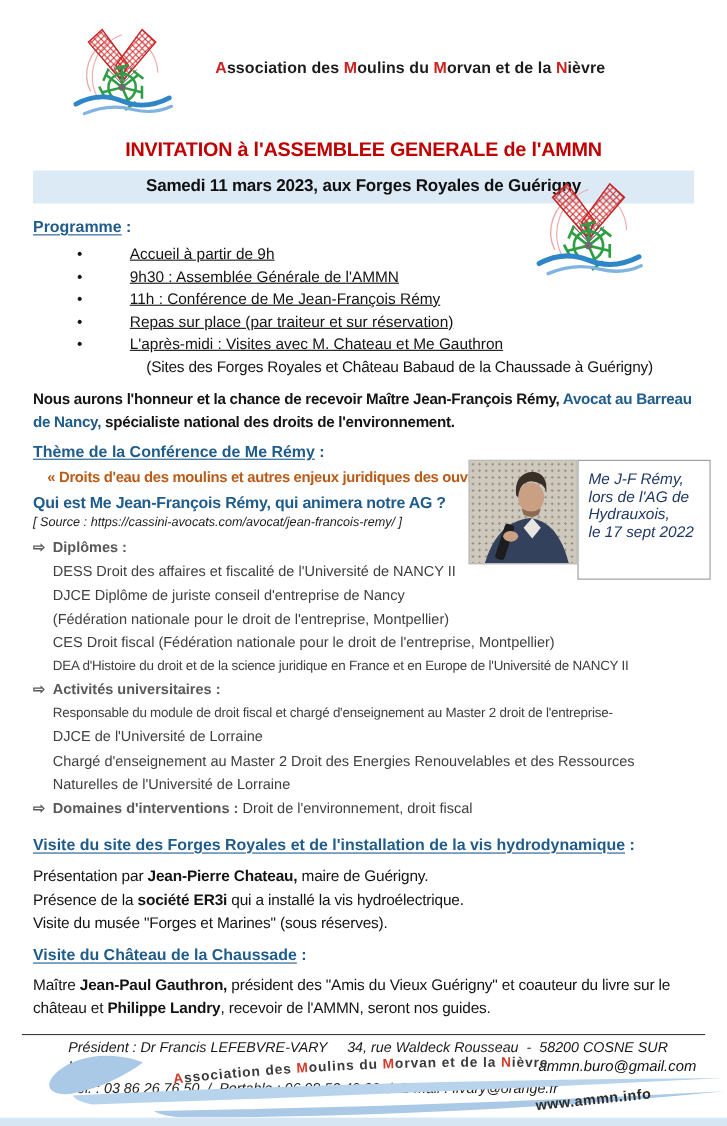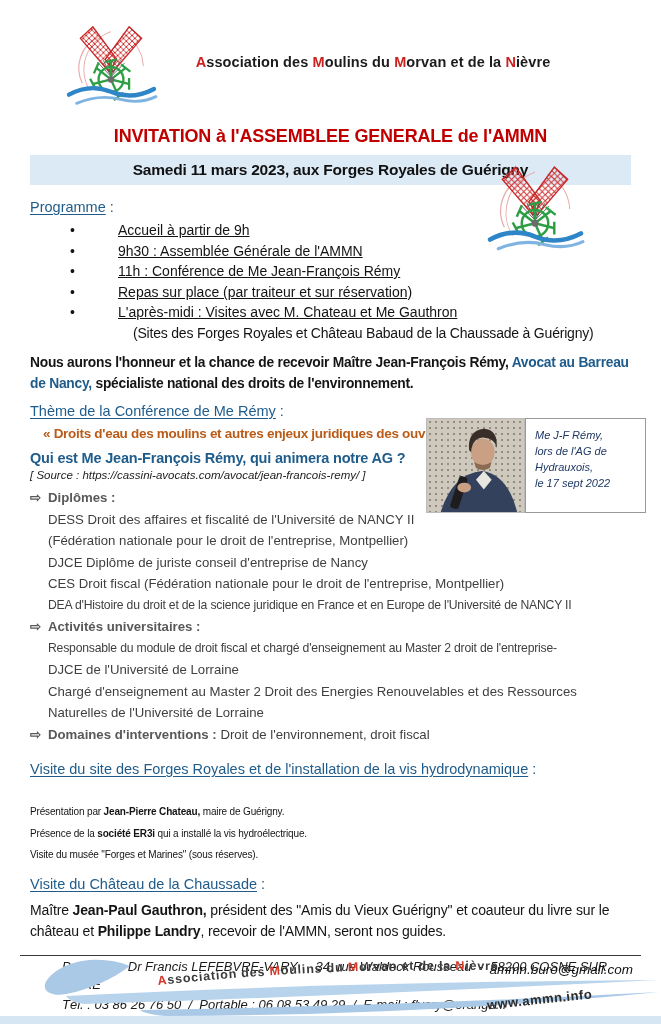--- a/index.html
+++ b/index.html
@@ -22,21 +22,21 @@
     margin-top:26px;text-align:center;font-size:18px;font-weight:700;
     color:#C00000;letter-spacing:-.2px;
   }
   .date-band{
     margin-top:8px;background:#DCEAF6;height:30px;line-height:30px;
     text-align:center;font-size:15.5px;font-weight:700;color:#111;
     letter-spacing:-.2px;
   }
 
   
-  .blue-head{color:#1F5C8B;font-weight:400;font-size:14.5px;}
+  .blue-head{color:#1F5C8B;font-weight:700;font-size:14.5px;}
   .blue-head .u{text-decoration:underline;text-underline-offset:2px;}
   .sec-gap{margin-top:14px;}
   .bullets{margin-top:5px;}
   .bullet-row{display:flex;line-height:20.5px;font-size:14px;color:#141414;}
   .bullet-row .dot{width:45px;text-align:right;padding-right:0;}
   .bullet-row .txt{padding-left:43px;text-decoration:underline;}
   .bullet-sub{padding-left:103px;line-height:20.5px;font-size:14px;
     white-space:nowrap;color:#141414;letter-spacing:-.2px;}
   .windmill-2{position:absolute;left:484px;top:164px;width:102px;height:92px;}
 
@@ -53,36 +53,36 @@
 
   
   .photo-block{position:absolute;left:426px;top:418px;width:222px;height:97px;display:flex;}
   .photo{
     width:99px;height:95px;border:1px solid #bbb;box-sizing:border-box;
     background-color:#cfc9bd;
     background-image:radial-gradient(#938d81 1px, transparent 1.2px);
     background-size:6px 6px;position:relative;overflow:hidden;
   }
   .caption{
-    width:121px;height:95px;border:1px solid #999;box-sizing:border-box;
+    width:121px;height:109px;border:1px solid #999;box-sizing:border-box;
     background:#fff;padding:8px 0 0 9px;font-style:italic;
-    font-size:11px;line-height:16px;color:#1F3864;
+    font-size:14px;line-height:16px;color:#1F3864;
   }
 
   
   .cv{margin-top:6px;font-size:13.2px;line-height:21.5px;color:#3F3F3F;}
   .cv-head{color:#595959;font-weight:700;}
   .cv-head .arrow{display:inline-block;width:18px;color:#595959;}
   .cv-line{padding-left:18px;white-space:nowrap;}
   .cv-line.small{font-size:12.2px;letter-spacing:-.2px;}
   .cv-normal{font-weight:400;color:#3F3F3F;}
 
   
   .visit-head{margin-top:16px;}
-  .visit-lines{margin-top:24px;font-size:10px;line-height:21.5px;color:#141414;letter-spacing:-.15px;}
+  .visit-lines{margin-top:9px;font-size:14px;line-height:21.5px;color:#141414;letter-spacing:-.15px;}
   .visit-lines b, .chateau-par b{font-weight:700;}
   .chateau-par{margin-top:8px;font-size:14px;line-height:21px;color:#141414;letter-spacing:-.15px;}
 
   
   .rule{margin:13px -10px 0 -10px;border-top:1.6px solid #3a3a3a;}
   .footer-line{padding-left:32px;font-style:italic;font-size:13px;line-height:18px;
     color:#1a1a1a;white-space:pre-wrap;margin-top:2px;}
   .gmail{position:absolute;right:28px;top:962px;font-style:italic;font-size:13.5px;color:#111;}
   .banner{position:absolute;left:0;top:952px;width:661px;height:64px;}
   .bottom-strip{position:absolute;left:0;bottom:0;width:661px;height:8px;background:#D6E6F2;}
@@ -205,22 +205,22 @@
   <div class="quote">« Droits d'eau des moulins et autres enjeux juridiques des ouvrages en rivière »</div>
 
   <div class="question">Qui est Me Jean-François Rémy, qui animera notre AG ?</div>
   <div class="source">[ Source : https://cassini-avocats.com/avocat/jean-francois-remy/ ]</div>
 
   <div class="cv">
     <div class="cv-head">
       <span class="arrow">⇨</span><span>Diplômes :</span>
     </div>
     <div class="cv-line">DESS Droit des affaires et fiscalité de l'Université de NANCY II</div>
+    <div class="cv-line">DJCE Diplôme de juriste conseil d'entreprise de Nancy</div>
     <div class="cv-line">(Fédération nationale pour le droit de l'entreprise, Montpellier)</div>
-    <div class="cv-line">DJCE Diplôme de juriste conseil d'entreprise de Nancy</div>
     <div class="cv-line">CES Droit fiscal (Fédération nationale pour le droit de l'entreprise, Montpellier)</div>
     <div class="cv-line small">DEA d'Histoire du droit et de la science juridique en France et en Europe de l'Université de NANCY II</div>
 
     <div class="cv-head">
       <span class="arrow">⇨</span><span>Activités universitaires :</span>
     </div>
     <div class="cv-line small">Responsable du module de droit fiscal et chargé d'enseignement au Master 2 droit de l'entreprise-</div>
     <div class="cv-line">DJCE de l'Université de Lorraine</div>
     <div class="cv-line">Chargé d'enseignement au Master 2 Droit des Energies Renouvelables et des Ressources</div>
     <div class="cv-line">Naturelles de l'Université de Lorraine</div>

